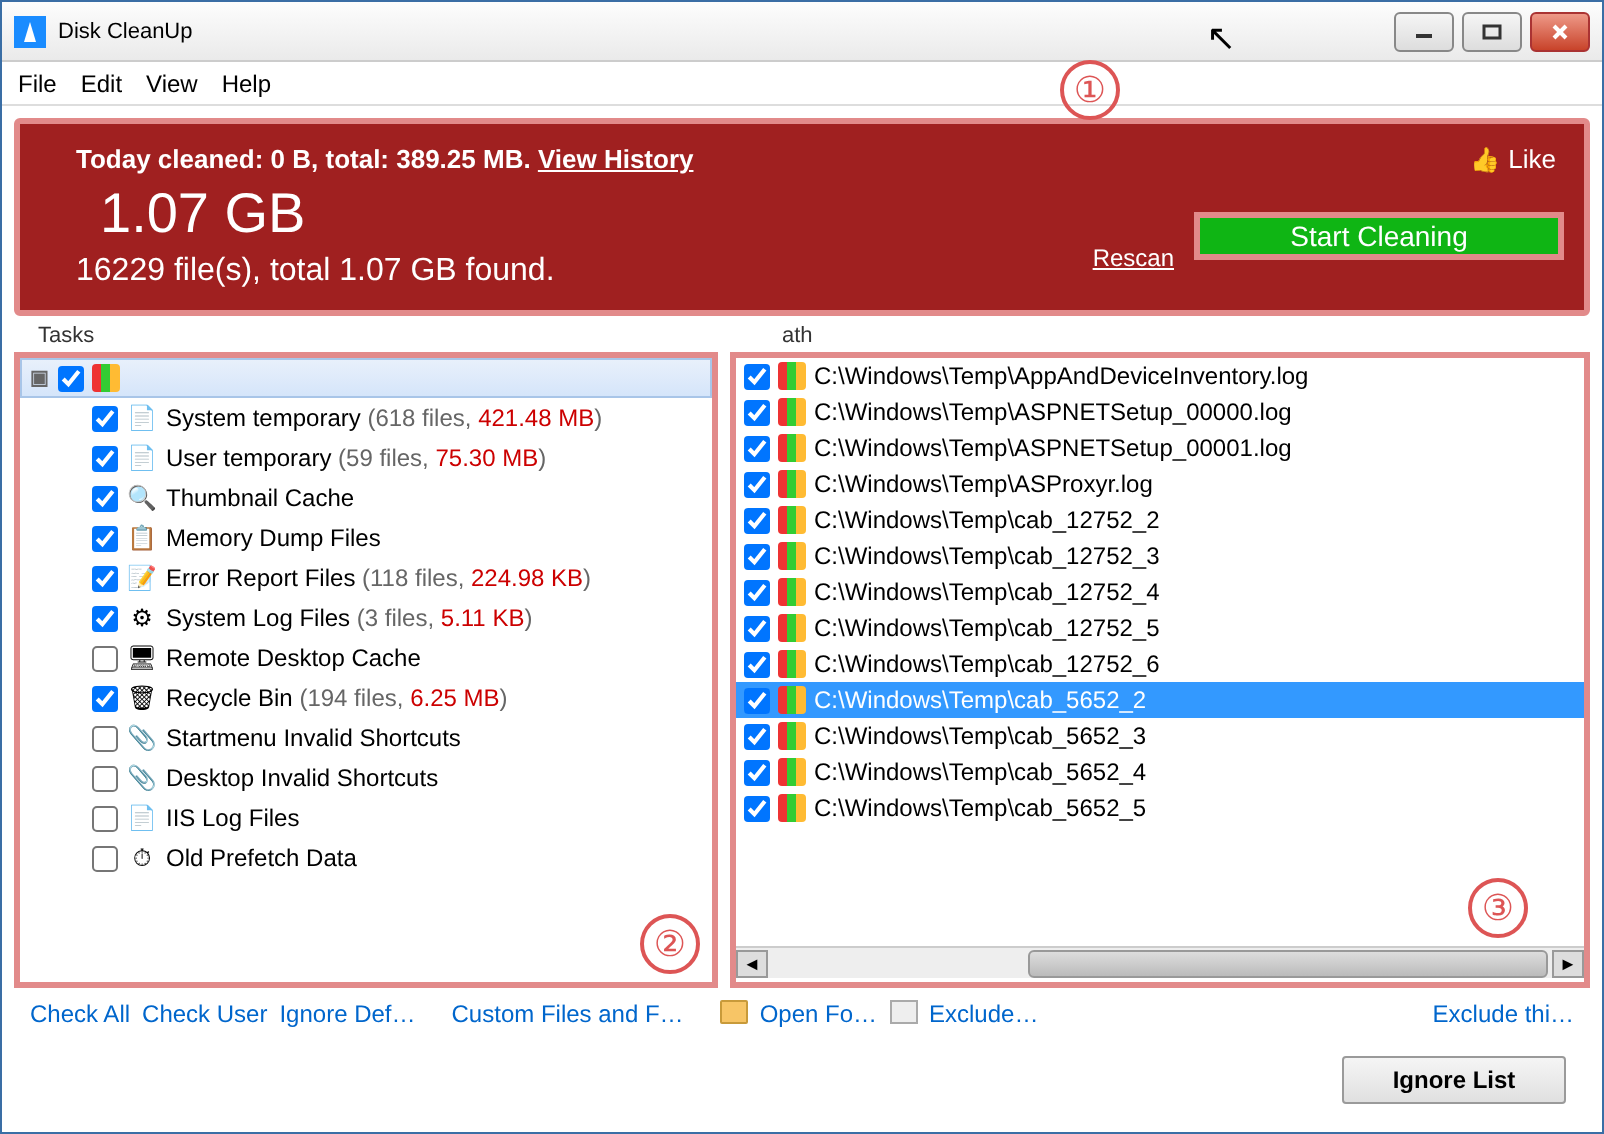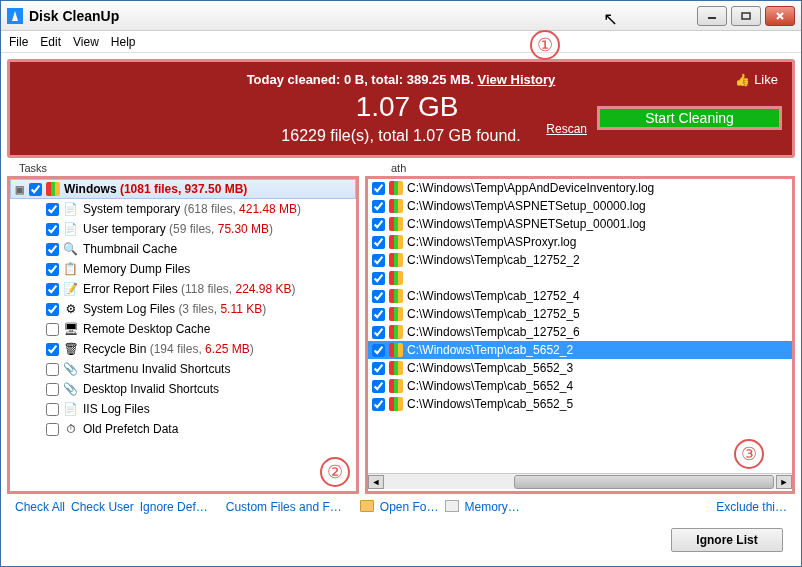--- a/index.html
+++ b/index.html
@@ -1,27 +1,27 @@
 <!DOCTYPE html>
 <html><head>
 <meta charset="utf-8">
 <style>
 * { box-sizing: border-box; margin: 0; padding: 0; }
 body { font-family: "Segoe UI", Tahoma, sans-serif; font-size: 12px; background: #fff; width: 802px; height: 567px; overflow: hidden; border: 1px solid #3a6ea5; }
 .titlebar { height: 30px; background: linear-gradient(#fdfdfd, #eaeaea); display: flex; align-items: center; padding: 0 6px; border-bottom: 1px solid #ccc; }
 .titlebar .icon { width: 16px; height: 16px; background: #1a8cff; margin-right: 6px; position: relative; }
 .titlebar .icon::after { content: ''; position: absolute; left: 5px; top: 3px; width: 0; height: 0; border-left: 3px solid transparent; border-right: 3px solid transparent; border-bottom: 10px solid #fff; }
-.titlebar .title { flex: 1; font-size: 14px; font-weight: bold; }
+.titlebar .title { flex: 1; font-size: 11px; }
 .win-controls { display: flex; gap: 4px; }
 .win-btn { width: 30px; height: 20px; border: 1px solid #888; border-radius: 3px; background: linear-gradient(#f5f5f5,#ddd); display: flex; align-items: center; justify-content: center; cursor: pointer; }
 .win-btn.close { background: linear-gradient(#e98, #c8432a); border-color: #a33; color: #fff; }
 .win-btn svg { width: 12px; height: 10px; }
 .menubar { height: 22px; display: flex; align-items: center; padding: 0 8px; gap: 12px; border-bottom: 1px solid #ddd; }
 .menubar span { cursor: pointer; }
-.header-block { margin: 6px; background: #a02020; color: #fff; padding: 10px 6px; border: 3px solid #e28a8a; border-radius: 3px; position: relative; text-align: center; }
+.header-block { margin: 6px; background: #a02020; color: #fff; padding: 10px 28px; border: 3px solid #e28a8a; border-radius: 3px; position: relative; }
 .header-block a { color: #fff; text-decoration: underline; cursor: pointer; }
 .header-block .sum-line { font-weight: bold; font-size: 13px; margin-bottom: 4px; }
 .header-block .size { font-size: 28px; font-weight: normal; margin-bottom: 4px; margin-left: 12px; }
 .header-block .files-line { font-size: 16px; }
 .header-block .like { position: absolute; right: 14px; top: 10px; font-size: 13px; display: flex; align-items: center; gap: 4px; cursor: pointer; }
 .header-block .rescan { position: absolute; right: 205px; top: 60px; text-decoration: underline; cursor: pointer; }
 .start-btn { position: absolute; right: 10px; top: 44px; width: 185px; height: 24px; background: #0fb514; color: #fff; border: 3px solid #e28a8a; font-size: 14px; display: flex; align-items: center; justify-content: center; cursor: pointer; font-weight: 500; }
 .annotation-1 { position: absolute; left: 530px; top: 30px; width: 30px; height: 30px; border: 2px solid #d55; border-radius: 50%; color: #d55; display: flex; align-items: center; justify-content: center; font-size: 18px; z-index: 20; }
 .main { display: flex; padding: 0 6px; gap: 6px; height: 318px; }
 .panel { border: 3px solid #e28a8a; background: #fff; position: relative; overflow: hidden; }
@@ -115,21 +115,20 @@
   <span class="section-label" style="left:380px;top:-2px;position:absolute;">ath</span>
 </div>
 
 <div class="main">
   <div class="panel left">
     <div class="tree" id="tree">
         <div class="tree-item root">
           <span class="toggle">▣</span>
           <input type="checkbox" checked="" style="">
           <span class="flag-icon"></span>
-          <span> Windows  <span class="red">(1081 files, 937.50 MB)</span></span>
         </div>
         <div class="tree-item child">
           <input type="checkbox" checked="" style="">
           <span class="small-icon">📄</span>
           <span>System temporary  <span class="grey">(618 files, </span><span class="red">421.48 MB</span><span class="grey">)</span></span>
         </div>
         <div class="tree-item child">
           <input type="checkbox" checked="" style="">
           <span class="small-icon">📄</span>
           <span>User temporary  <span class="grey">(59 files, </span><span class="red">75.30 MB</span><span class="grey">)</span></span>
@@ -210,20 +209,21 @@
           <span>C:\Windows\Temp\ASProxyr.log</span>
         </div>
         <div class="list-item">
           <input type="checkbox" checked="" style="">
           <span class="flag-icon"></span>
           <span>C:\Windows\Temp\cab_12752_2</span>
         </div>
         <div class="list-item">
           <input type="checkbox" checked="" style="">
           <span class="flag-icon"></span>
+          <span>C:\Windows\Temp\cab_12752_3</span>
         </div>
         <div class="list-item">
           <input type="checkbox" checked="" style="">
           <span class="flag-icon"></span>
           <span>C:\Windows\Temp\cab_12752_4</span>
         </div>
         <div class="list-item">
           <input type="checkbox" checked="" style="">
           <span class="flag-icon"></span>
           <span>C:\Windows\Temp\cab_12752_5</span>
@@ -267,20 +267,20 @@
 <div class="link-row">
   <span>Check All</span>
   <span>Check User</span>
   <span>Ignore Def…</span>
   <span class="sep"></span>
   <span>Custom Files and F…</span>
   <span class="sep"></span>
   <span class="folder-icon"></span>
   <span>Open Fo…</span>
   <span class="prop-icon"></span>
-  <span>Memory…</span>
+  <span>Exclude…</span>
   <span class="spacer"></span>
   <span>Exclude thi…</span>
 </div>
 
 <div class="footer">
   <div class="ignore-btn">Ignore List</div>
 </div>
 
 </body></html>

